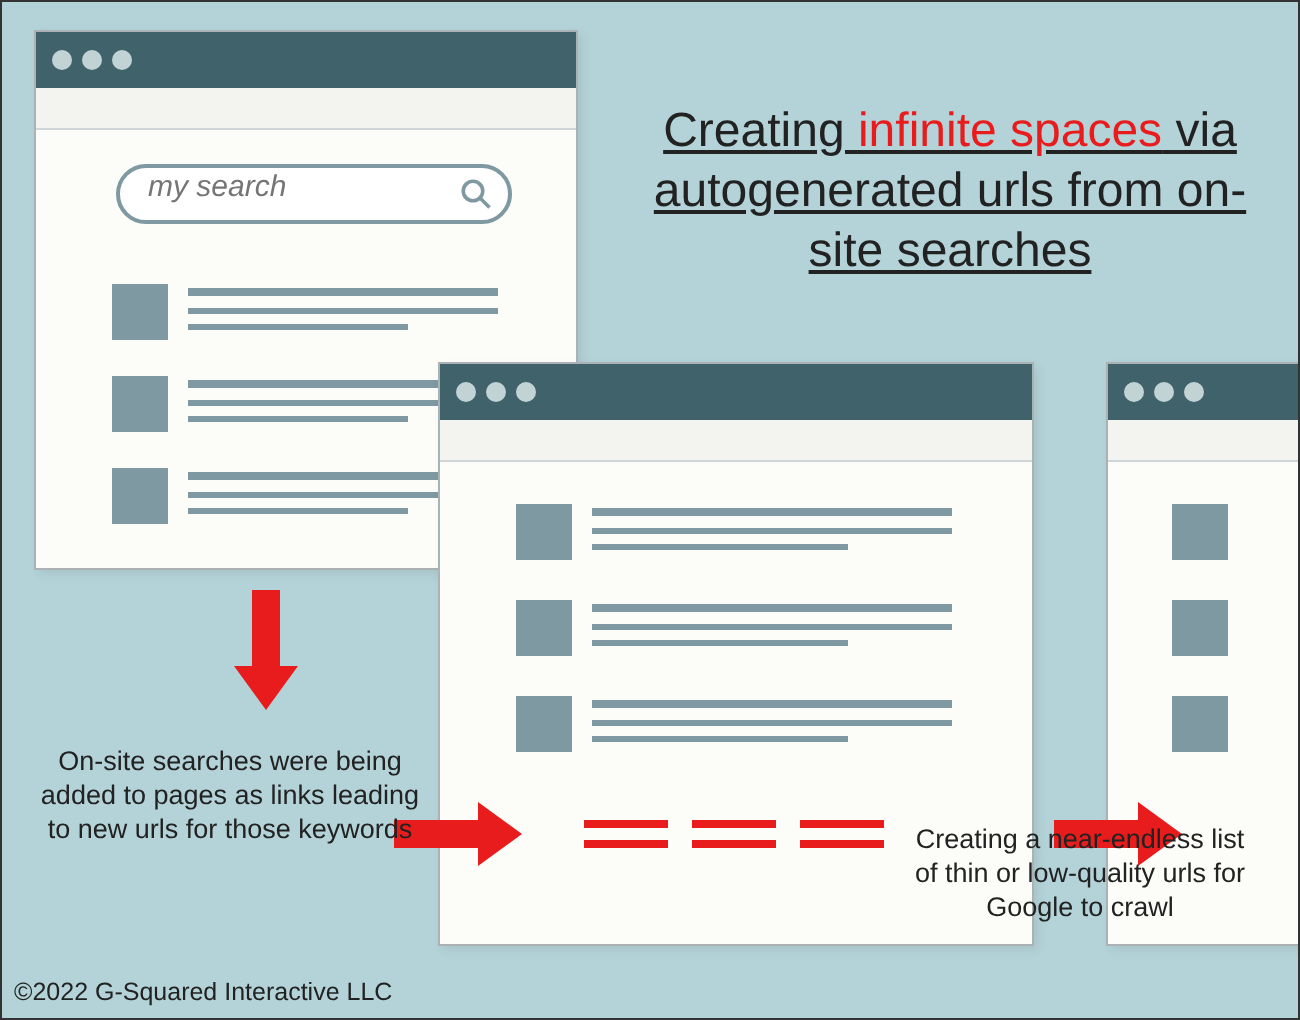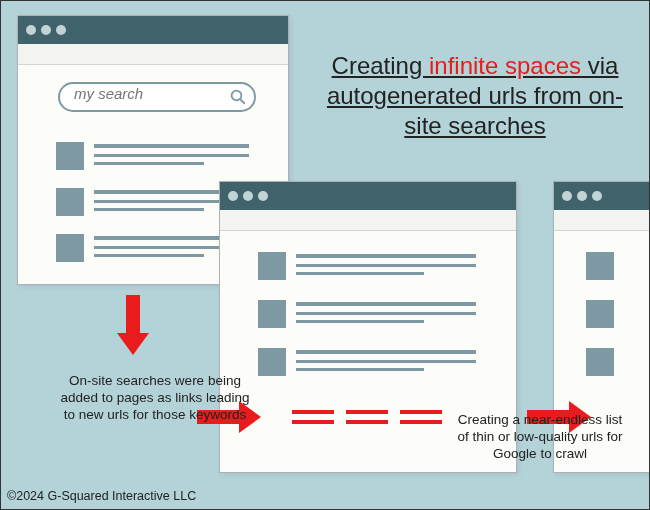--- a/index.html
+++ b/index.html
@@ -239,17 +239,17 @@
 <div class="arrow right" style="left:196px; top:400px;">
   <div class="shaft" style="left:0; top:9px; width:44px;"></div>
   <div class="head" style="left:42px; top:0;"></div>
 </div>
 
 <div class="arrow right" style="left:526px; top:400px;">
   <div class="shaft" style="left:0; top:9px; width:44px;"></div>
   <div class="head" style="left:42px; top:0;"></div>
 </div>
 
-<div class="caption" style="left:14px; top:372px; width:200px;margin-left:40px;">On-site searches were being added to pages as links leading to new urls for those keywords</div>
+<div class="caption" style="left:14px; top:372px; width:200px;">On-site searches were being added to pages as links leading to new urls for those keywords</div>
 
 <div class="caption" style="left:454px; top:411px; width:170px;">Creating a near-endless list of thin or low-quality urls for Google to crawl</div>
 
-<div id="copyright">©2024 G-Squared Interactive LLC</div>
+<div id="copyright">©2022 G-Squared Interactive LLC</div>
 
 </body></html>

